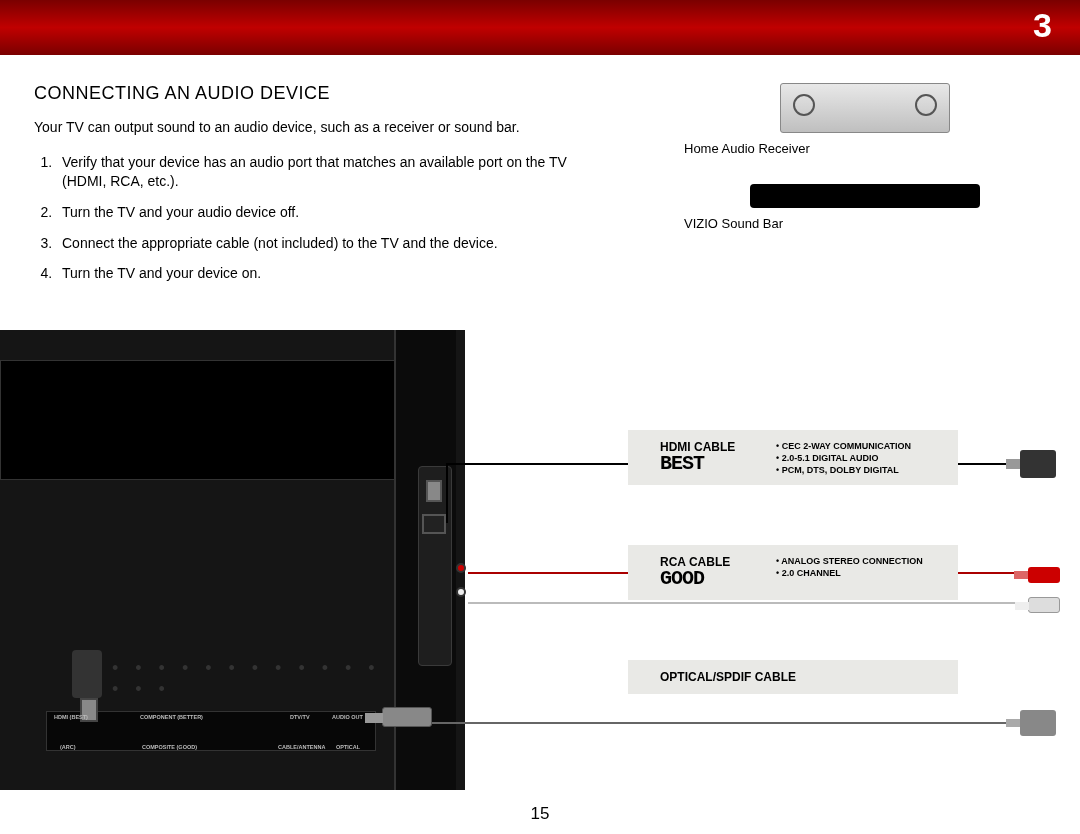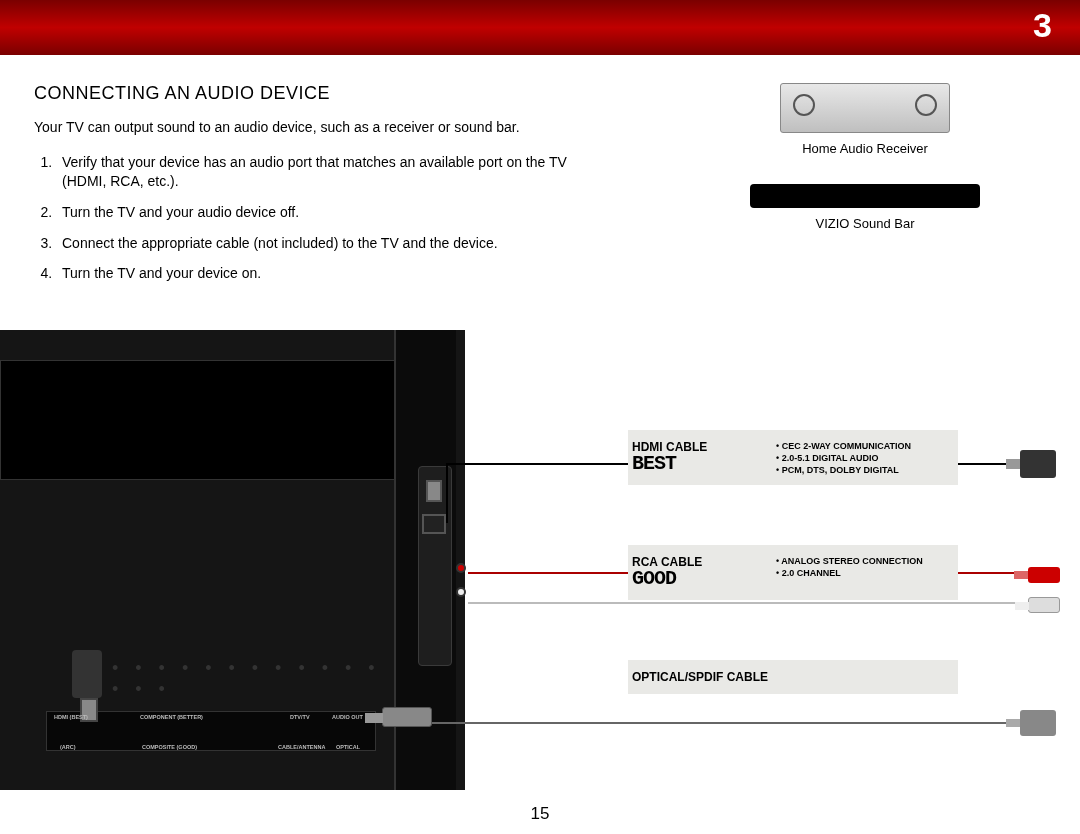--- a/index.html
+++ b/index.html
@@ -2,21 +2,21 @@
 <html><head>
 <meta charset="utf-8">
 <style>
   * { box-sizing: border-box; margin: 0; padding: 0; }
   body { font-family: Arial, Helvetica, sans-serif; width: 1080px; height: 834px; background: #fff; position: relative; overflow: hidden; }
   .header-bar { width: 100%; height: 55px; background: linear-gradient(#7a0000,#c00000,#7a0000); position: relative; }
   .page-num { position: absolute; right: 28px; top: 6px; color: #fff; font-size: 34px; font-weight: bold; }
   .content { padding: 28px 34px 0 34px; }
   .two-col { display: flex; }
   .left { width: 570px; }
-  .right { flex: 1; text-align: center; padding-left: 80px; }
+  .right { flex: 1; text-align: left; padding-left: 80px; }
   h1 { font-size: 18px; font-weight: normal; letter-spacing: 0.5px; margin-bottom: 14px; }
   .intro { font-size: 14px; line-height: 1.35; margin-bottom: 16px; }
   ol { padding-left: 22px; }
   ol li { font-size: 14px; line-height: 1.35; margin-bottom: 12px; padding-left: 6px; }
   .device-img { width: 170px; height: 50px; background: linear-gradient(#e8e8e8,#bfbfbf); border: 1px solid #888; border-radius: 3px; margin: 0 auto 8px; position: relative; }
   .device-img::before { content:""; position:absolute; left:12px; top:10px; width:18px; height:18px; border:2px solid #555; border-radius:50%; }
   .device-img::after { content:""; position:absolute; right:12px; top:10px; width:18px; height:18px; border:2px solid #555; border-radius:50%; }
   .device-label { font-size: 13px; margin-bottom: 28px; display:block; }
   .soundbar-img { width: 230px; height: 24px; background: #000; border-radius: 4px; margin: 0 auto 8px; }
   .tv-block { position: absolute; left: 0; top: 330px; width: 465px; height: 460px; background: #151515; }
@@ -28,21 +28,21 @@
   .rca-r{position:absolute;left:456px;top:563px;width:10px;height:10px;border-radius:50%;background:#c00;border:2px solid #333;}
   .rca-l{position:absolute;left:456px;top:587px;width:10px;height:10px;border-radius:50%;background:#eee;border:2px solid #333;}
   .bottom-panel{position:absolute;left:46px;top:711px;width:330px;height:40px;background:#070707;border:1px solid #333;}
   .vent-dots{position:absolute;left:112px;top:658px;width:270px;height:22px;}
   .vent-dots::before{content:"• • • • • • • • • • • • • • •";color:#333;letter-spacing:6px;font-size:18px;}
   .optical-plug{position:absolute;left:382px;top:707px;width:50px;height:20px;background:#888;border:1px solid #555;border-radius:3px;}
   .optical-plug::after{content:"";position:absolute;left:-18px;top:5px;width:18px;height:10px;background:#999;}
   .hdmi-dangle{position:absolute;left:72px;top:650px;width:30px;height:48px;background:#333;border-radius:4px;}
   .hdmi-dangle::after{content:"";position:absolute;left:8px;top:48px;width:14px;height:20px;background:#888;border:2px solid #444;}
 
-  .cable-box { background: #e9e9e6; padding: 10px 14px 10px 4px; margin-bottom: 60px; position: relative; width: 330px; }
+  .cable-box { background: #e9e9e6; padding: 10px 14px 10px 32px; margin-bottom: 60px; position: relative; width: 330px; }
   .cable-label { font-weight: bold; font-size: 12px; }
   .cable-rating { font-weight: 900; font-size: 20px; letter-spacing:-1px; margin-top:-2px;font-family:Liberation Mono, monospace;}
   .cable-bullets { position:absolute; left:148px; top:10px; font-size:9px; font-weight:bold; line-height:1.35;}
   .cable-bullets span::before { content:"• "; }
   .cable-bullets span { display:block; }
   .cable-better .cable-bullets { top:22px; }
 
   .right-col-cables { position:absolute; left:628px; top:430px; }
 
   

